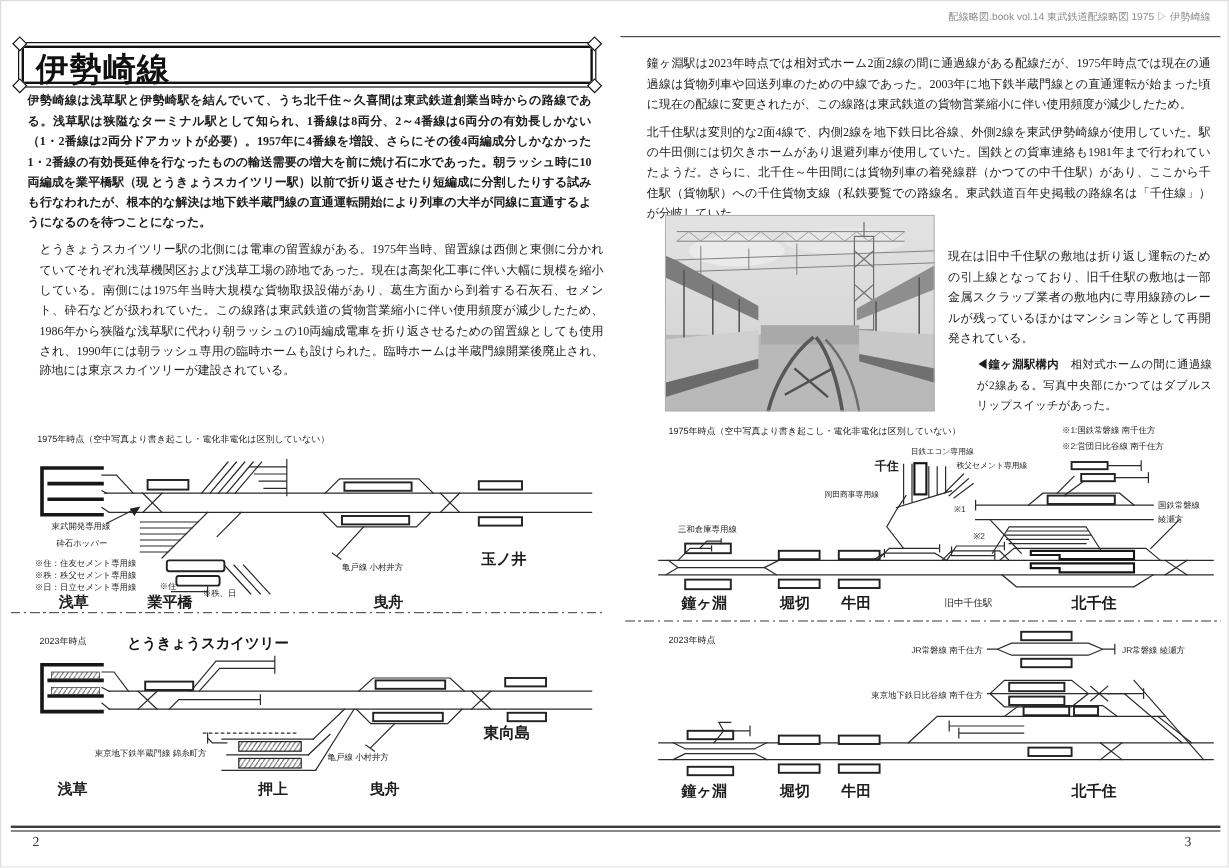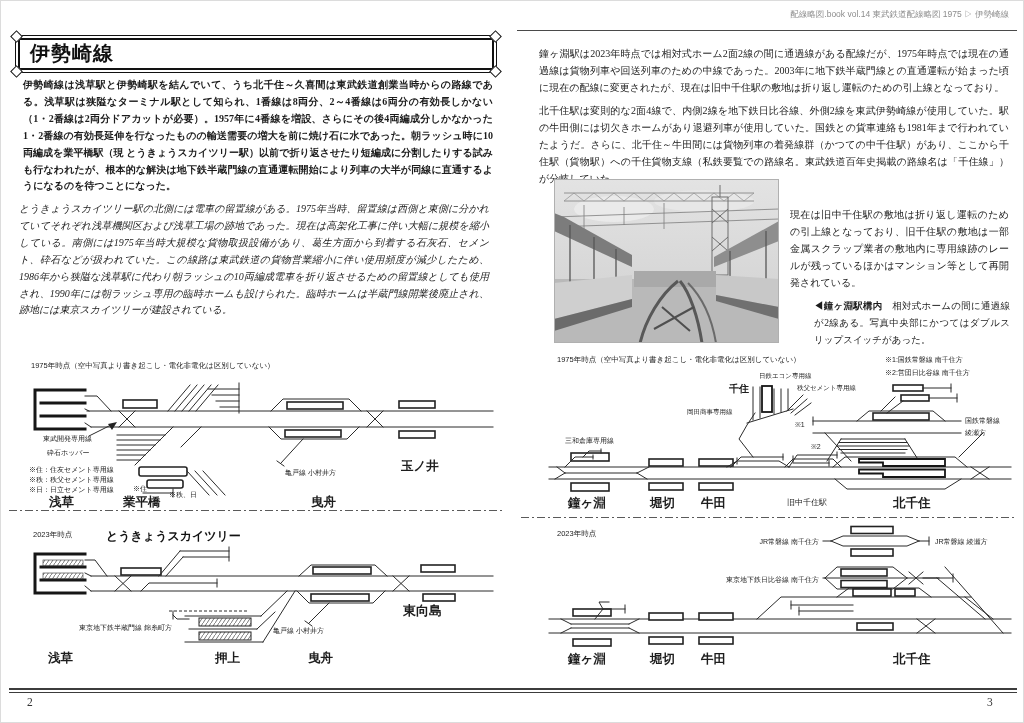--- a/index.html
+++ b/index.html
@@ -9,26 +9,26 @@
   .body-text{font-size:10px;line-height:16.9px;text-align:justify;color:#1c1c1c;}
   .gothic{font-family:"Liberation Sans",sans-serif;}
   .caption{font-family:"Liberation Sans",sans-serif;font-size:7.5px;color:#222;}
   .note{font-family:"Liberation Sans",sans-serif;font-size:7px;line-height:13px;color:#222;}
   .running-header{font-family:"Liberation Sans",sans-serif;font-size:8.5px;color:#8c8c8c;text-align:right;}
   .page-num{font-size:11.5px;color:#333;}
   .title-box{border:1px solid #121212;}
   .title-box .inner{position:absolute;inset:2px;border:2px solid #121212;}
   .title-box .corner{position:absolute;width:7px;height:7px;background:#fff;border:1.5px solid #121212;transform:rotate(45deg);}
   .title-text{position:absolute;left:14px;top:4px;font-family:"Liberation Sans",sans-serif;
-              font-size:20px;font-weight:600;letter-spacing:1px;color:#111;}
+              font-size:27px;font-weight:600;letter-spacing:1px;color:#111;}
   .dashsep{height:1px;background:repeating-linear-gradient(to right,#5a5a5a 0,#5a5a5a 8px,transparent 8px,transparent 11px,#5a5a5a 11px,#5a5a5a 13px,transparent 13px,transparent 16px);}
   .bottom-rule{border-top:2px solid #3c3c3c;border-bottom:1px solid #3c3c3c;height:2px;}
   .header-rule{height:1px;background:#4a4a4a;}
   .photo-caption{font-size:9.5px;line-height:17px;text-align:justify;color:#1c1c1c;}
-  .photo-caption b{font-family:Liberation Sans, sans-serif;font-weight:bold;}
+  .photo-caption b{font-family:Liberation Serif, serif;font-weight:bold;}
   svg text{fill:#1d1d1d;}
   .tk{stroke:#2b2b2b;stroke-width:1;fill:none;stroke-linecap:square;}
   .tkd{stroke:#2b2b2b;stroke-width:1;fill:none;stroke-dasharray:3 2;}
   .plat{stroke:#222;stroke-width:1.6;fill:#fff;}
   .plat2{stroke:#161616;stroke-width:1.8;fill:#fff;}
   .comb{stroke:#161616;stroke-width:3;fill:none;stroke-linecap:square;}
   .lbl{font:7px "Liberation Sans",sans-serif;}
   .lbl65{font:6.5px "Liberation Sans",sans-serif;}
   .lbl8{font:8px "Liberation Sans",sans-serif;}
   .sta{font:bold 12.5px "Liberation Sans",sans-serif;}
@@ -43,21 +43,21 @@
   <div class="abs title-box" style="left:14px;top:34px;width:480px;height:36px;">
     <div class="inner"></div>
     <span class="corner" style="left:-4px;top:-4px;"></span>
     <span class="corner" style="right:-4px;top:-4px;"></span>
     <span class="corner" style="left:-4px;bottom:-4px;"></span>
     <span class="corner" style="right:-4px;bottom:-4px;"></span>
     <div class="title-text">伊勢崎線</div>
   </div>
 
   <div class="abs body-text" style="left:22px;top:76px;width:470px;font-weight:bold;">伊勢崎線は浅草駅と伊勢崎駅を結んでいて、うち北千住～久喜間は東武鉄道創業当時からの路線である。浅草駅は狭隘なターミナル駅として知られ、1番線は8両分、2～4番線は6両分の有効長しかない（1・2番線は2両分ドアカットが必要）。1957年に4番線を増設、さらにその後4両編成分しかなかった1・2番線の有効長延伸を行なったものの輸送需要の増大を前に焼け石に水であった。朝ラッシュ時に10両編成を業平橋駅（現 とうきょうスカイツリー駅）以前で折り返させたり短編成に分割したりする試みも行なわれたが、根本的な解決は地下鉄半蔵門線の直通運転開始により列車の大半が同線に直通するようになるのを待つことになった。</div>
-  <div class="abs body-text" style="left:18px;top:200px;width:470px;font-style:italic;">とうきょうスカイツリー駅の北側には電車の留置線がある。1975年当時、留置線は西側と東側に分かれていてそれぞれ浅草機関区および浅草工場の跡地であった。現在は高架化工事に伴い大幅に規模を縮小している。南側には1975年当時大規模な貨物取扱設備があり、葛生方面から到着する石灰石、セメント、砕石などが扱われていた。この線路は東武鉄道の貨物営業縮小に伴い使用頻度が減少したため、1986年から狭隘な浅草駅に代わり朝ラッシュの10両編成電車を折り返させるための留置線としても使用され、1990年には朝ラッシュ専用の臨時ホームも設けられた。臨時ホームは半蔵門線開業後廃止され、跡地には東京スカイツリーが建設されている。</div>
+  <div class="abs body-text" style="left:32px;top:200px;width:470px;">とうきょうスカイツリー駅の北側には電車の留置線がある。1975年当時、留置線は西側と東側に分かれていてそれぞれ浅草機関区および浅草工場の跡地であった。現在は高架化工事に伴い大幅に規模を縮小している。南側には1975年当時大規模な貨物取扱設備があり、葛生方面から到着する石灰石、セメント、砕石などが扱われていた。この線路は東武鉄道の貨物営業縮小に伴い使用頻度が減少したため、1986年から狭隘な浅草駅に代わり朝ラッシュの10両編成電車を折り返させるための留置線としても使用され、1990年には朝ラッシュ専用の臨時ホームも設けられた。臨時ホームは半蔵門線開業後廃止され、跡地には東京スカイツリーが建設されている。</div>
 
   <div class="abs caption" style="left:30px;top:360px;">1975年時点（空中写真より書き起こし・電化非電化は区別していない）</div>
 
   <svg class="abs" style="left:22px;top:372px;" width="478" height="138" viewBox="0 0 478 138">
     <g>
       <path class="comb" d="M12,17 H62 M12,17 V56 M12,56 H62 M18,30 H62 M18,43 H62"></path>
     </g>
     <g>
       <path class="tk" d="M62,23 H74 L88,38 M62,36 L66,38 M62,50 L68,54"></path>
       <path class="tk" d="M64,38 H470 M68,54 H470"></path>
@@ -138,21 +138,21 @@
     <text class="lbl" x="250" y="88">亀戸線 小村井方</text>
     <text class="sta13" x="380" y="70">東向島</text>
     <text class="sta" x="25" y="117">浅草</text>
     <text class="sta" x="192" y="117">押上</text>
     <text class="sta" x="285" y="117">曳舟</text>
   </svg>
 
   <div class="abs running-header" style="left:600px;top:8px;width:408px;">配線略図.book vol.14 東武鉄道配線略図 1975 ▷ 伊勢崎線</div>
   <div class="abs header-rule" style="left:516px;top:29px;width:500px;"></div>
 
-  <div class="abs body-text" style="left:538px;top:44px;width:470px;line-height:17px;">鐘ヶ淵駅は2023年時点では相対式ホーム2面2線の間に通過線がある配線だが、1975年時点では現在の通過線は貨物列車や回送列車のための中線であった。2003年に地下鉄半蔵門線との直通運転が始まった頃に現在の配線に変更されたが、現在は旧中千住駅の敷地は折り返し運転のための引上線となっており。</div>
+  <div class="abs body-text" style="left:538px;top:44px;width:470px;line-height:17px;">鐘ヶ淵駅は2023年時点では相対式ホーム2面2線の間に通過線がある配線だが、1975年時点では現在の通過線は貨物列車や回送列車のための中線であった。2003年に地下鉄半蔵門線との直通運転が始まった頃に現在の配線に変更されたが、この線路は東武鉄道の貨物営業縮小に伴い使用頻度が減少したため。</div>
   <div class="abs body-text" style="left:538px;top:101px;width:470px;line-height:17px;">北千住駅は変則的な2面4線で、内側2線を地下鉄日比谷線、外側2線を東武伊勢崎線が使用していた。駅の牛田側には切欠きホームがあり退避列車が使用していた。国鉄との貨車連絡も1981年まで行われていたようだ。さらに、北千住～牛田間には貨物列車の着発線群（かつての中千住駅）があり、ここから千住駅（貨物駅）への千住貨物支線（私鉄要覧での路線名。東武鉄道百年史掲載の路線名は「千住線」）が分岐していた。</div>
   <div class="abs body-text" style="left:789px;top:205px;width:219px;line-height:17px;">現在は旧中千住駅の敷地は折り返し運転のための引上線となっており、旧千住駅の敷地は一部金属スクラップ業者の敷地内に専用線跡のレールが残っているほかはマンション等として再開発されている。</div>
 
   <svg class="abs" style="left:553px;top:178px;" width="225" height="164" viewBox="0 0 225 164">
     <defs>
       <linearGradient id="skyg" x1="0" y1="0" x2="0" y2="1">
         <stop offset="0" stop-color="#e3e3e3"></stop>
           <stop offset="1" stop-color="#cfcfcf"></stop>
       </linearGradient>
     </defs>

